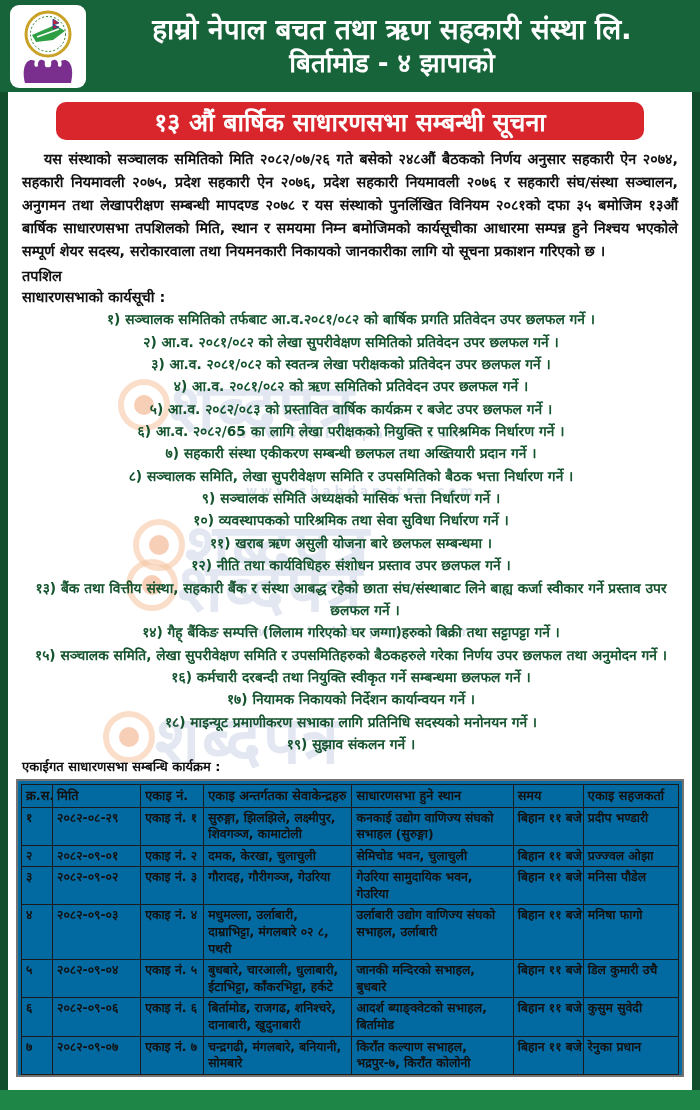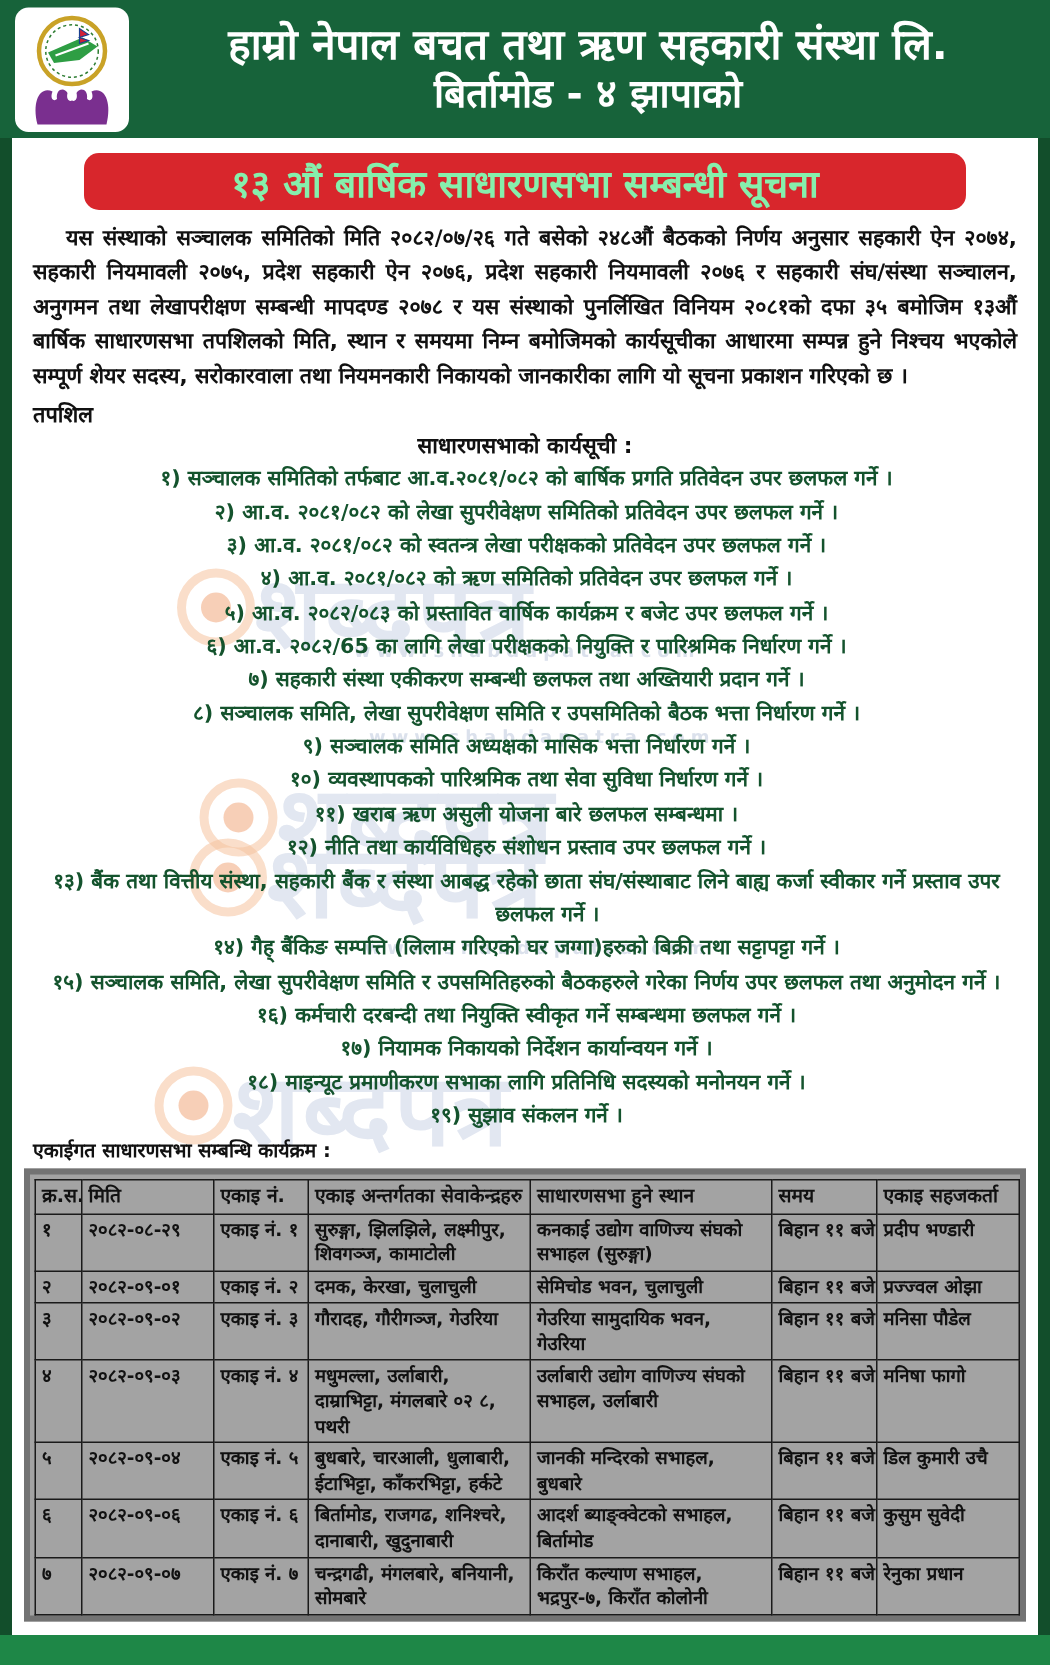--- a/index.html
+++ b/index.html
@@ -50,43 +50,43 @@
   .wm-url{
     position:absolute;font-size:12px;font-weight:700;color:#dbe1ec;letter-spacing:4px;z-index:0;
     pointer-events:none;user-select:none;
   }
   
   .notice-banner{
     position:relative;z-index:1;
     margin:10px 48px 8px 48px;height:38px;
     background:#d8262c;border-radius:10px;
     display:flex;align-items:center;justify-content:center;
-    color:#86efac;font-size:25px;font-weight:700;white-space:nowrap;
+    color:#ffffff;font-size:25px;font-weight:700;white-space:nowrap;
   }
   
   .intro{
     position:relative;z-index:1;
     margin:6px 14px 0 14px;
     font-size:14.3px;font-weight:700;color:#111;
     text-align:justify;line-height:1.6;text-indent:22px;
   }
   .tapasil{position:relative;z-index:1;margin:3px 14px 0 14px;font-size:14.5px;font-weight:800;color:#111;}
-  .agenda-heading{position:relative;z-index:1;margin:1px 14px 0 14px;font-size:14.5px;font-weight:800;color:#111;text-align:center;}
+  .agenda-heading{position:relative;z-index:1;margin:1px 14px 0 14px;font-size:14.5px;font-weight:800;color:#111;}
   .agenda-list{
     position:relative;z-index:1;list-style:none;
     margin:2px 12px 0 14px;padding:0;
     font-size:13.8px;font-weight:700;color:#14532d;line-height:1.62;text-align:center;
   }
   .agenda-list li{padding-left:28px;text-indent:-28px;}
   .unit-heading{position:relative;z-index:1;margin:2px 14px 0 14px;font-size:13px;font-weight:800;color:#111;}
   
   .red-frame{
     position:relative;z-index:1;
     margin:4px 8px 0 8px;
-    border:4px solid #737373;background:#a3a3a3;padding:3px 3px 0 3px;
+    border:2px solid #737373;background:#0369a1;padding:3px 3px 0 3px;
   }
   table.schedule{width:100%;border-collapse:collapse;table-layout:fixed;}
   table.schedule th,table.schedule td{
     border:1.5px solid #1a1a1a;
     font-size:12.3px;font-weight:700;color:#111;
     padding:2px 4px;vertical-align:top;text-align:left;line-height:1.35;
   }
   table.schedule th{font-size:12.8px;white-space:nowrap;overflow:hidden;}
   td.sn{text-align:center;}
   td.time-cell{white-space:nowrap;}

